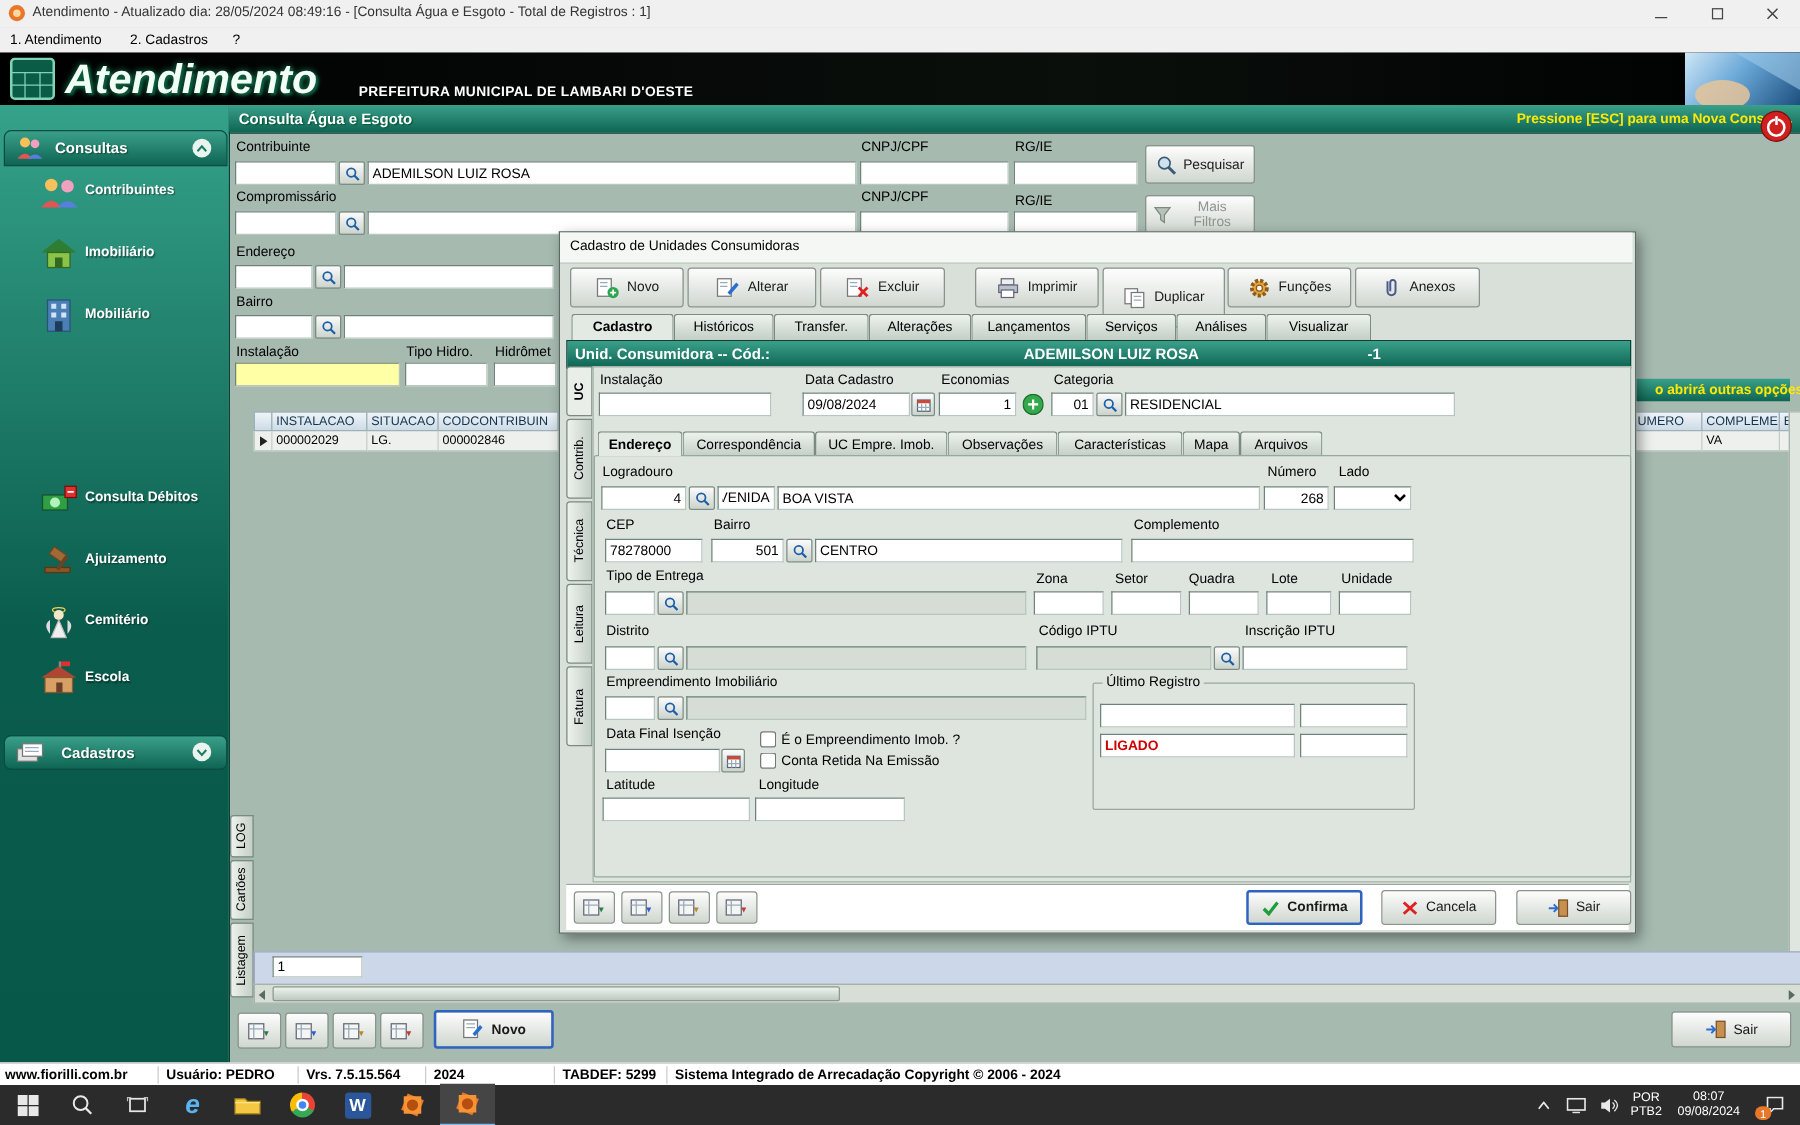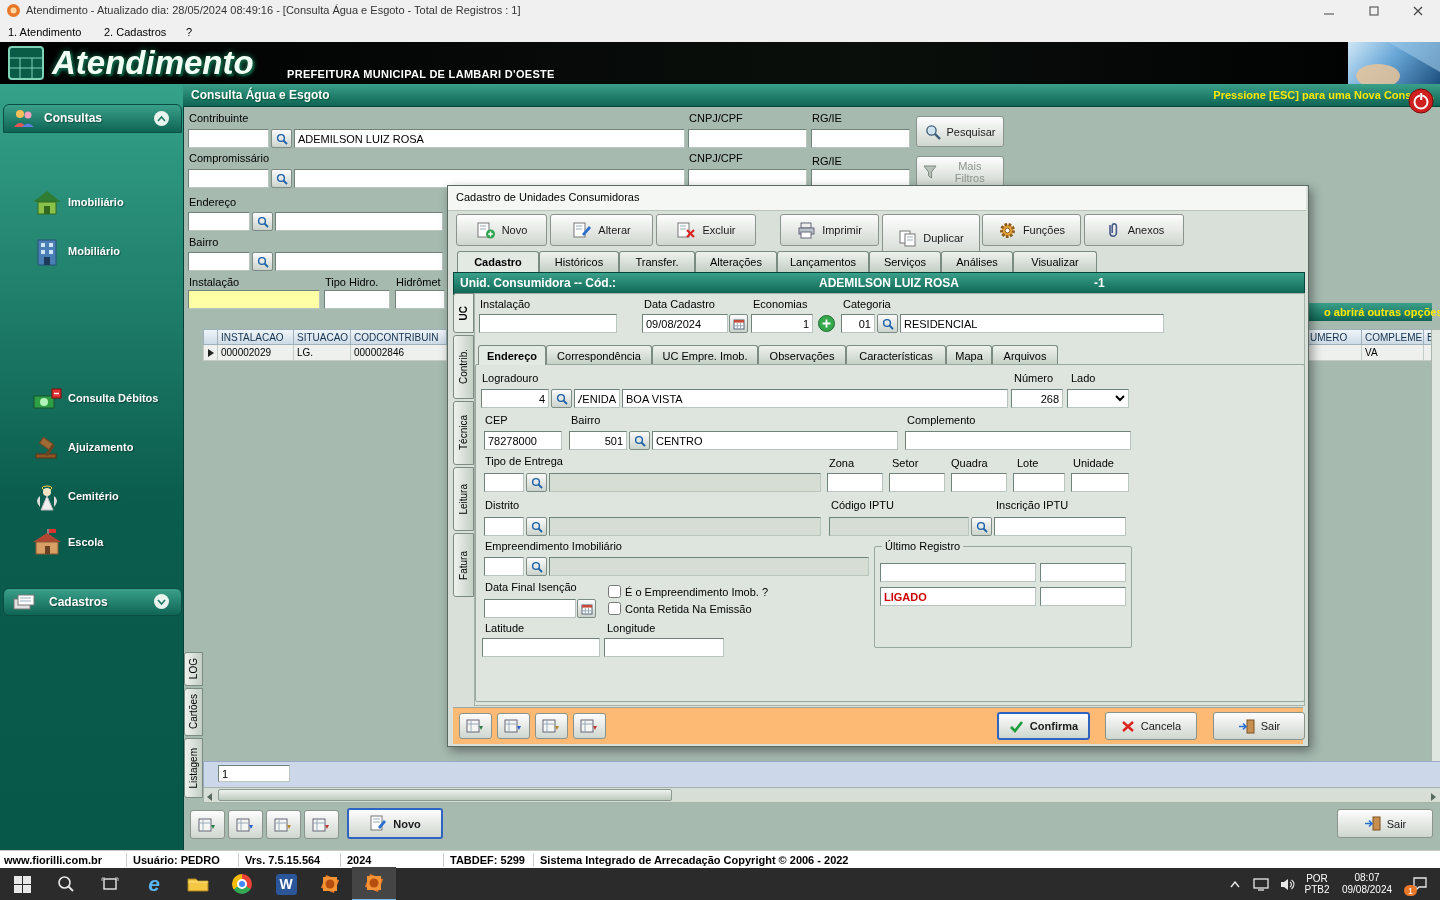--- a/index.html
+++ b/index.html
@@ -116,20 +116,31 @@
         </svg>
     </span>
     <span class="side-label" style="left:40px;top:6px;font-size:12px">Consultas</span>
     <span class="chev" style="left:150px;top:6px">
       <svg width="9" height="8">
           <path d="M1 6 L4.5 2 L8 6" fill="none" stroke="#1d7a63" stroke-width="1.6"></path>
         </svg>
     </span>
   </div>
 
+  <div class="abs" style="left:3px;top:48px;width:177px;height:48px">
+    <span class="abs" style="left:27px;top:8px">
+      <svg width="34" height="28">
+          <circle cx="11" cy="8" r="5" fill="#f7c05a"></circle>
+          <path d="M3 26 q8 -11 16 0z" fill="#e25555"></path>
+          <circle cx="24" cy="9" r="5" fill="#f2a0c0"></circle>
+          <path d="M16 26 q8 -10 16 0z" fill="#5a7de0"></path>
+        </svg>
+    </span>
+    <span class="side-label" style="left:65px;top:14px">Contribuintes</span>
+  </div>
   <div class="abs" style="left:3px;top:97px;width:177px;height:48px">
     <span class="abs" style="left:29px;top:9px">
       <svg width="30" height="26">
           <path d="M15 1 L29 12 H1 Z" fill="#2e7d32"></path>
           <rect x="6" y="12" width="18" height="12" fill="#8bc34a" stroke="#33691e"></rect>
           <rect x="12" y="16" width="6" height="8" fill="#33691e"></rect>
         </svg>
     </span>
     <span class="side-label" style="left:65px;top:15px">Imobiliário</span>
   </div>
@@ -660,21 +671,21 @@
   <input type="checkbox" class="abs" style="left: 160px; top: 399px; margin: 0px;">
   <span class="lbl" style="left:177px;top:400px">É o Empreendimento Imob. ?</span>
   <input type="checkbox" class="abs" style="left: 160px; top: 416px; margin: 0px;">
   <span class="lbl" style="left:177px;top:417px">Conta Retida Na Emissão</span>
 
   <span class="lbl" style="left:37px;top:436px">Latitude</span>
   <input class="inp" style="left: 34px; top: 452px; width: 118px;">
   <span class="lbl" style="left:159px;top:436px">Longitude</span>
   <input class="inp" style="left: 156px; top: 452px; width: 120px;">
 
-  <div class="abs" style="left:5px;top:521px;width:850px;height:36px;background:#fdba74;border-top:1px solid #9aa89f">
+  <div class="abs" style="left:5px;top:521px;width:850px;height:36px;background:#ffffff;border-top:1px solid #9aa89f">
     <button class="btn" style="left:6px;top:5px;width:33px;height:26px">
       <svg width="20" height="16">
           <rect x="1" y="2" width="12" height="12" fill="#f4f6f4" stroke="#667"></rect>
           <line x1="1" y1="6" x2="13" y2="6" stroke="#9ab"></line>
           <line x1="5" y1="2" x2="5" y2="14" stroke="#9ab"></line>
           <path d="M13 8 h4 l-2 4 Z" fill="#2a7d46"></path>
         </svg>
     </button>
     <button class="btn" style="left:44px;top:5px;width:33px;height:26px">
       <svg width="20" height="16">
@@ -721,21 +732,21 @@
     </button>
   </div>
 </div>
 
 <div class="abs" style="left:0;top:850px;width:1440px;height:18px;background:#fff;border-top:1px solid #c9c9c9;font-weight:bold">
   <span class="lbl" style="left:4px;top:3px;font-weight:bold">www.fiorilli.com.br</span>
   <span class="lbl" style="left:133px;top:3px;font-weight:bold">Usuário: PEDRO</span>
   <span class="lbl" style="left:245px;top:3px;font-weight:bold">Vrs. 7.5.15.564</span>
   <span class="lbl" style="left:347px;top:3px;font-weight:bold">2024</span>
   <span class="lbl" style="left:450px;top:3px;font-weight:bold">TABDEF: 5299</span>
-  <span class="lbl" style="left:540px;top:3px;font-weight:bold">Sistema Integrado de Arrecadação Copyright © 2006 - 2022</span>
+  <span class="lbl" style="left:540px;top:3px;font-weight:bold">Sistema Integrado de Arrecadação Copyright © 2006 - 2024</span>
   <span class="abs" style="left:126px;top:2px;width:1px;height:14px;background:#ccc"></span>
   <span class="abs" style="left:238px;top:2px;width:1px;height:14px;background:#ccc"></span>
   <span class="abs" style="left:340px;top:2px;width:1px;height:14px;background:#ccc"></span>
   <span class="abs" style="left:443px;top:2px;width:1px;height:14px;background:#ccc"></span>
   <span class="abs" style="left:533px;top:2px;width:1px;height:14px;background:#ccc"></span>
 </div>
 
 <div class="abs" style="left:0;top:868px;width:1440px;height:32px;background:#2b2b2b;z-index:20;display:flex;align-items:center">
   <span class="tbicon">
     <svg width="17" height="17">

